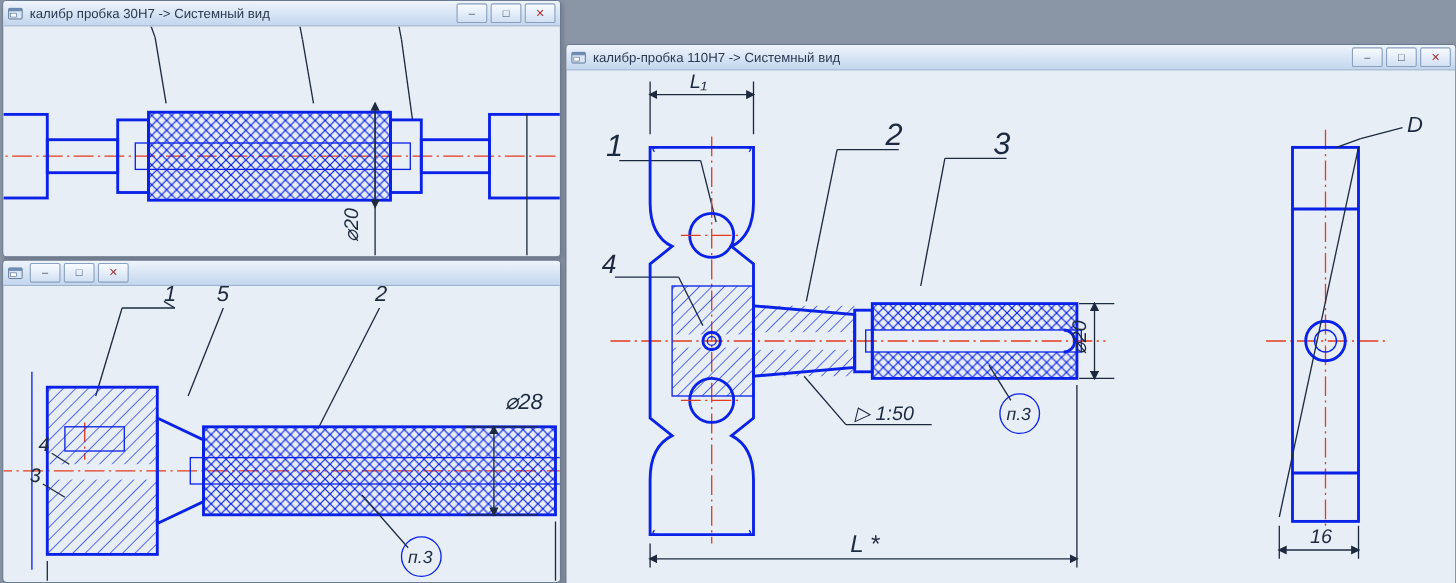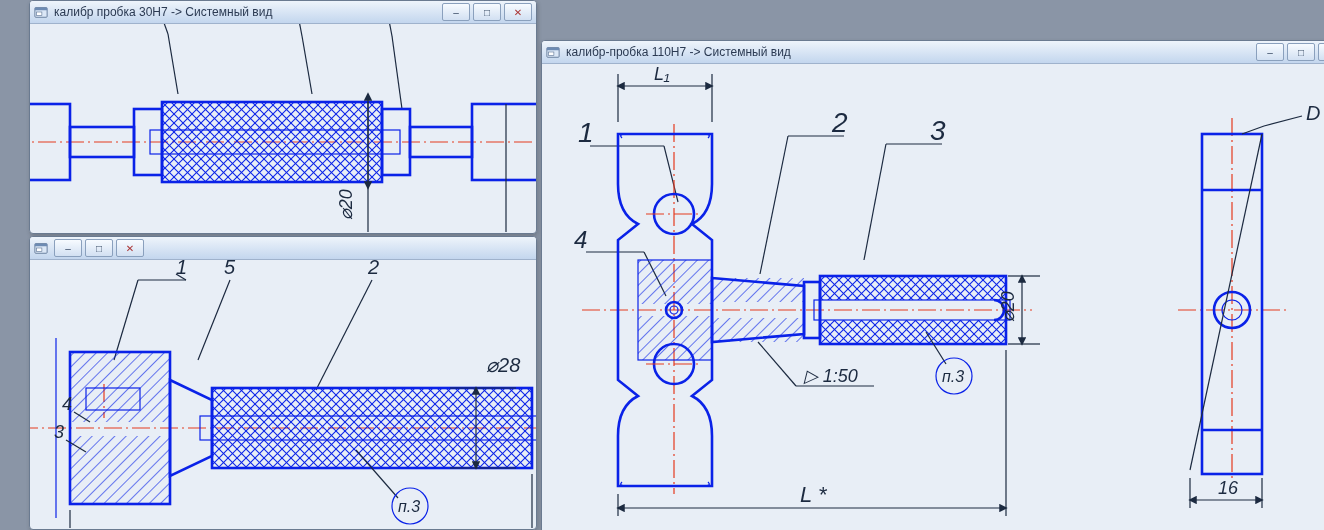--- a/index.html
+++ b/index.html
@@ -22,21 +22,21 @@
     font-size:12px;
     color:var(--titlebar-text);
     width:1324px;height:530px;overflow:hidden;position:relative;
   }
   .docwin{
     position:absolute;
     border:1px solid var(--frame-border);
     border-radius:4px;
     box-shadow:1px 2px 4px rgba(0,0,0,.18);
     background:var(--canvas-bg);
-    display:flex;flex-direction:column;overflow:hidden;margin-left:27px;
+    display:flex;flex-direction:column;overflow:hidden;
   }
   .titlebar{
     height:22px;flex:0 0 22px;
     background:linear-gradient(to bottom,var(--titlebar-grad-top),var(--titlebar-grad-bot));
     border-bottom:1px solid #9fb2cc;
     display:flex;align-items:center;padding:0 4px;gap:6px;
     user-select:none;
   }
   .titlebar .appicon{width:14px;height:14px;flex:0 0 14px;}
   .titlebar .caption{flex:1;font-size:12px;color:var(--titlebar-text);white-space:nowrap;overflow:hidden;}

